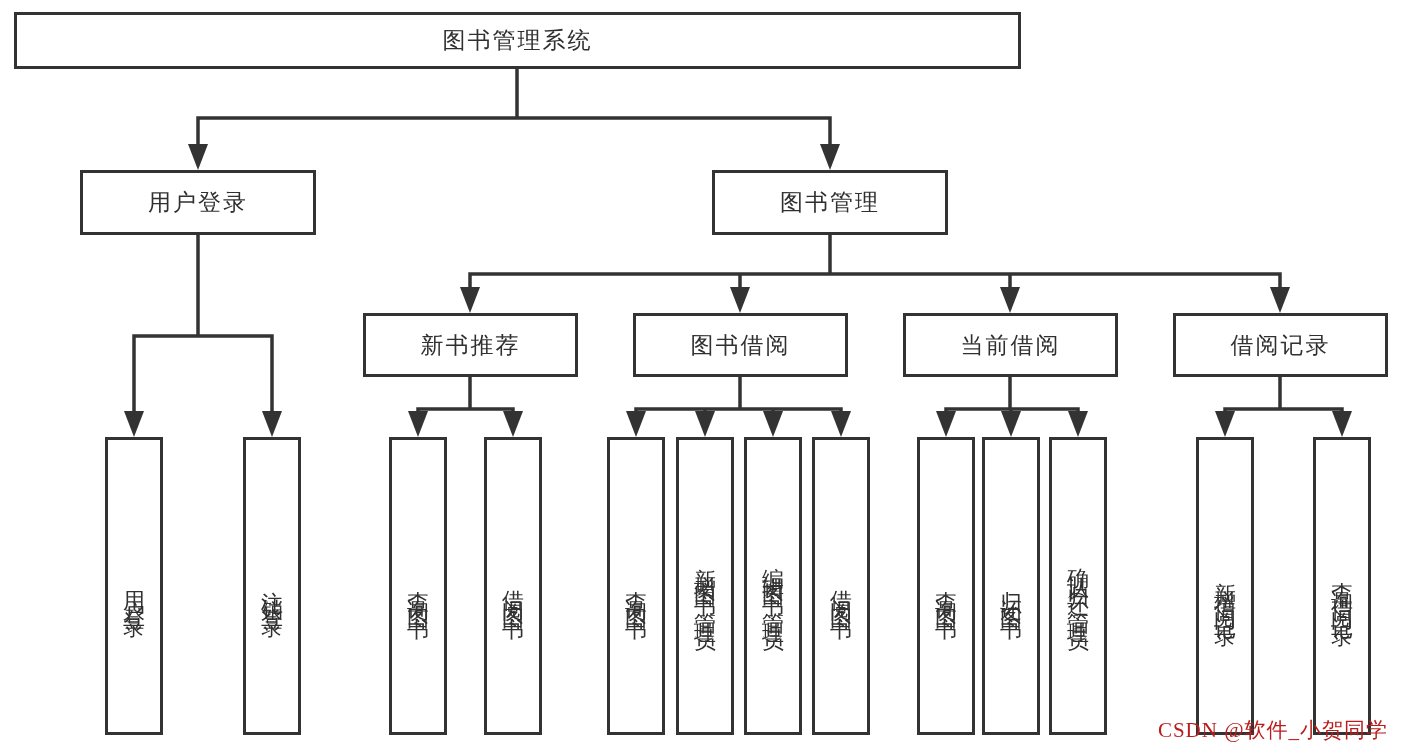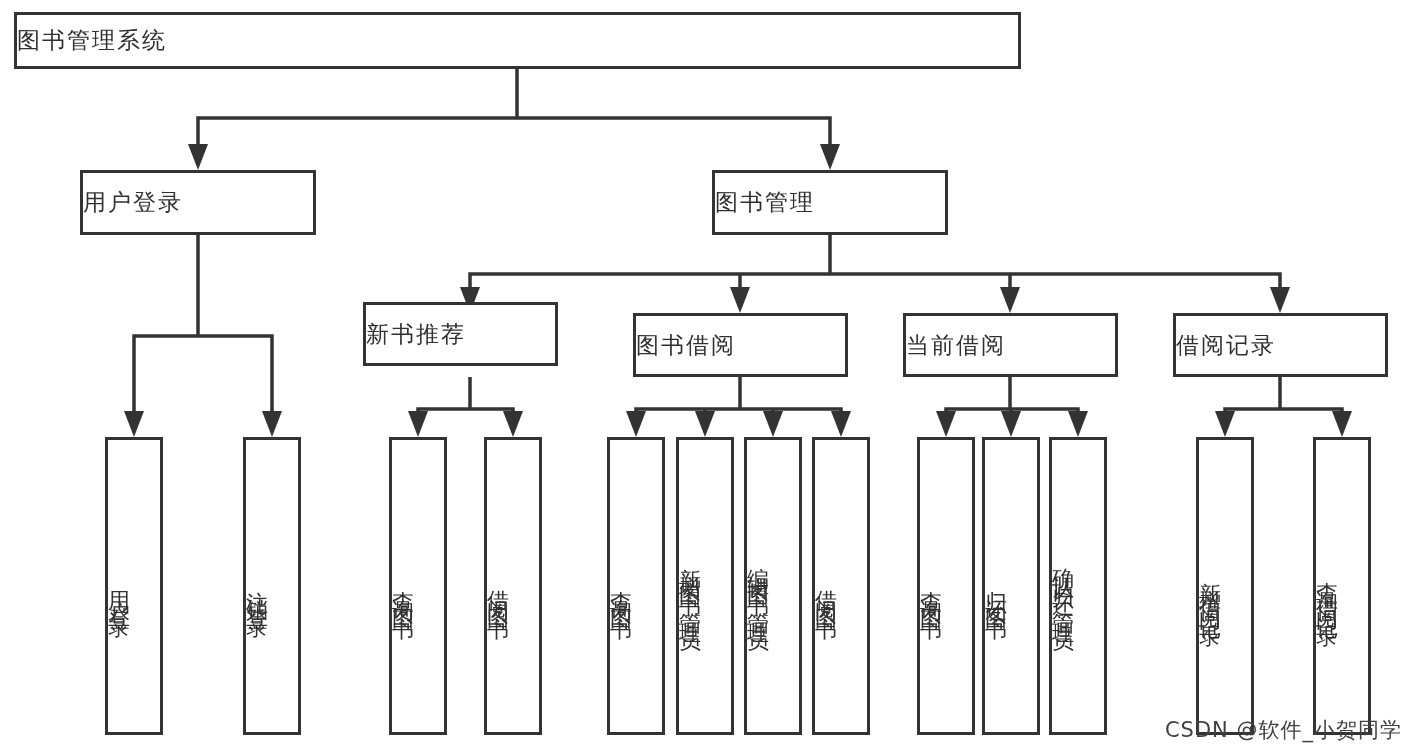--- a/index.html
+++ b/index.html
@@ -12,45 +12,46 @@
     font-family:"DejaVu Sans","Liberation Sans",sans-serif;
   }
   .wires{position:absolute;left:0;top:0;}
   .node{
     position:absolute;
     background:#ffffff;
     border:3px solid #333333;
     box-sizing:border-box;
     display:flex;
     align-items:center;
-    justify-content:flex-start;
+    justify-content:center;
   }
   .node .lbl{color:#303030;}
   .h .lbl{
     font-size:23px;
     letter-spacing:2px;
     white-space:nowrap;
     line-height:1;
   }
   .v .lbl{
     writing-mode:vertical-rl;
     text-orientation:mixed;
     font-size:22px;
     letter-spacing:9px;
     line-height:1;
     margin-bottom:-9px;
   }
   .watermark{
     position:absolute;
     top:716px;
-    right:3px;
+    right:17px;
     font-size:21px;
     letter-spacing:1px;
-    color:#404040;
+    color:#b91c1c;
     white-space:nowrap;
+    font-family:Liberation Serif, serif;
   }
 </style>
 </head>
 <body>
 
 <div class="canvas">
 
   <svg class="wires" width="1405" height="747" viewBox="0 0 1405 747">
     <defs>
       <polygon id="ah" points="0,0 -10,-26 10,-26"></polygon>
@@ -91,21 +92,21 @@
     <span class="lbl">图书管理系统</span>
   </div>
 
   <div class="node h" style="left:80px;top:170px;width:236px;height:65px">
     <span class="lbl">用户登录</span>
   </div>
   <div class="node h" style="left:712px;top:170px;width:236px;height:65px">
     <span class="lbl">图书管理</span>
   </div>
 
-  <div class="node h" style="left:363px;top:302px;width:195px;height:64px">
+  <div class="node h" style="left:363px;top:313px;width:215px;height:64px">
     <span class="lbl">新书推荐</span>
   </div>
   <div class="node h" style="left:903px;top:313px;width:215px;height:64px">
     <span class="lbl">当前借阅</span>
   </div>
   <div class="node h" style="left:633px;top:313px;width:215px;height:64px">
     <span class="lbl">图书借阅</span>
   </div>
   <div class="node h" style="left:1173px;top:313px;width:215px;height:64px">
     <span class="lbl">借阅记录</span>

